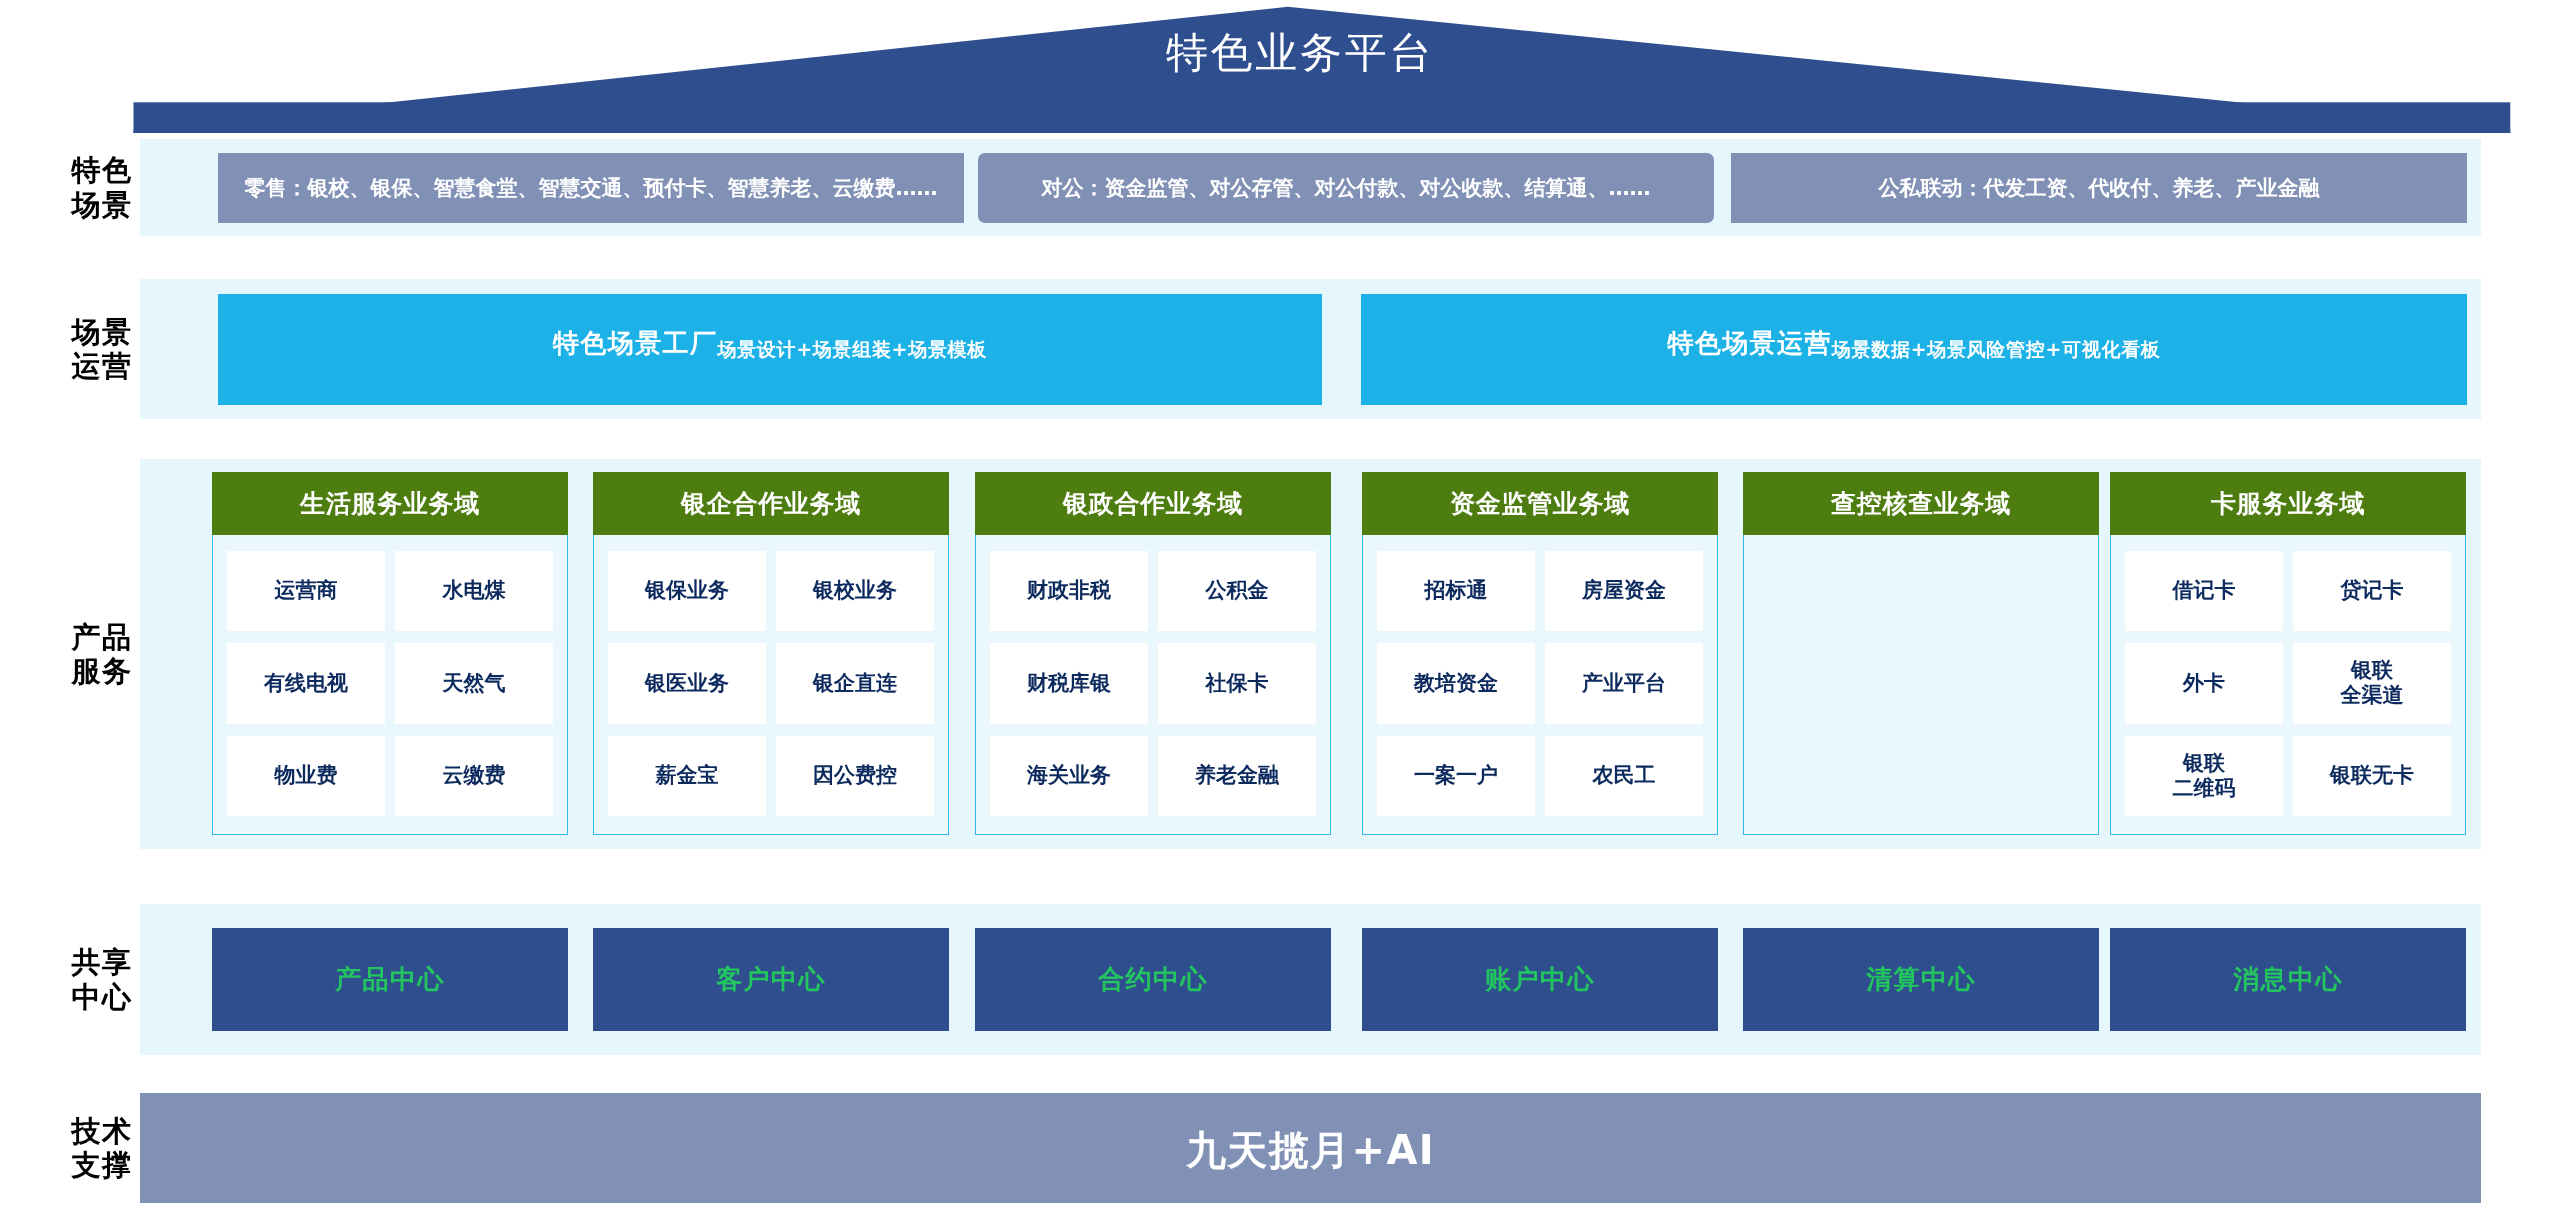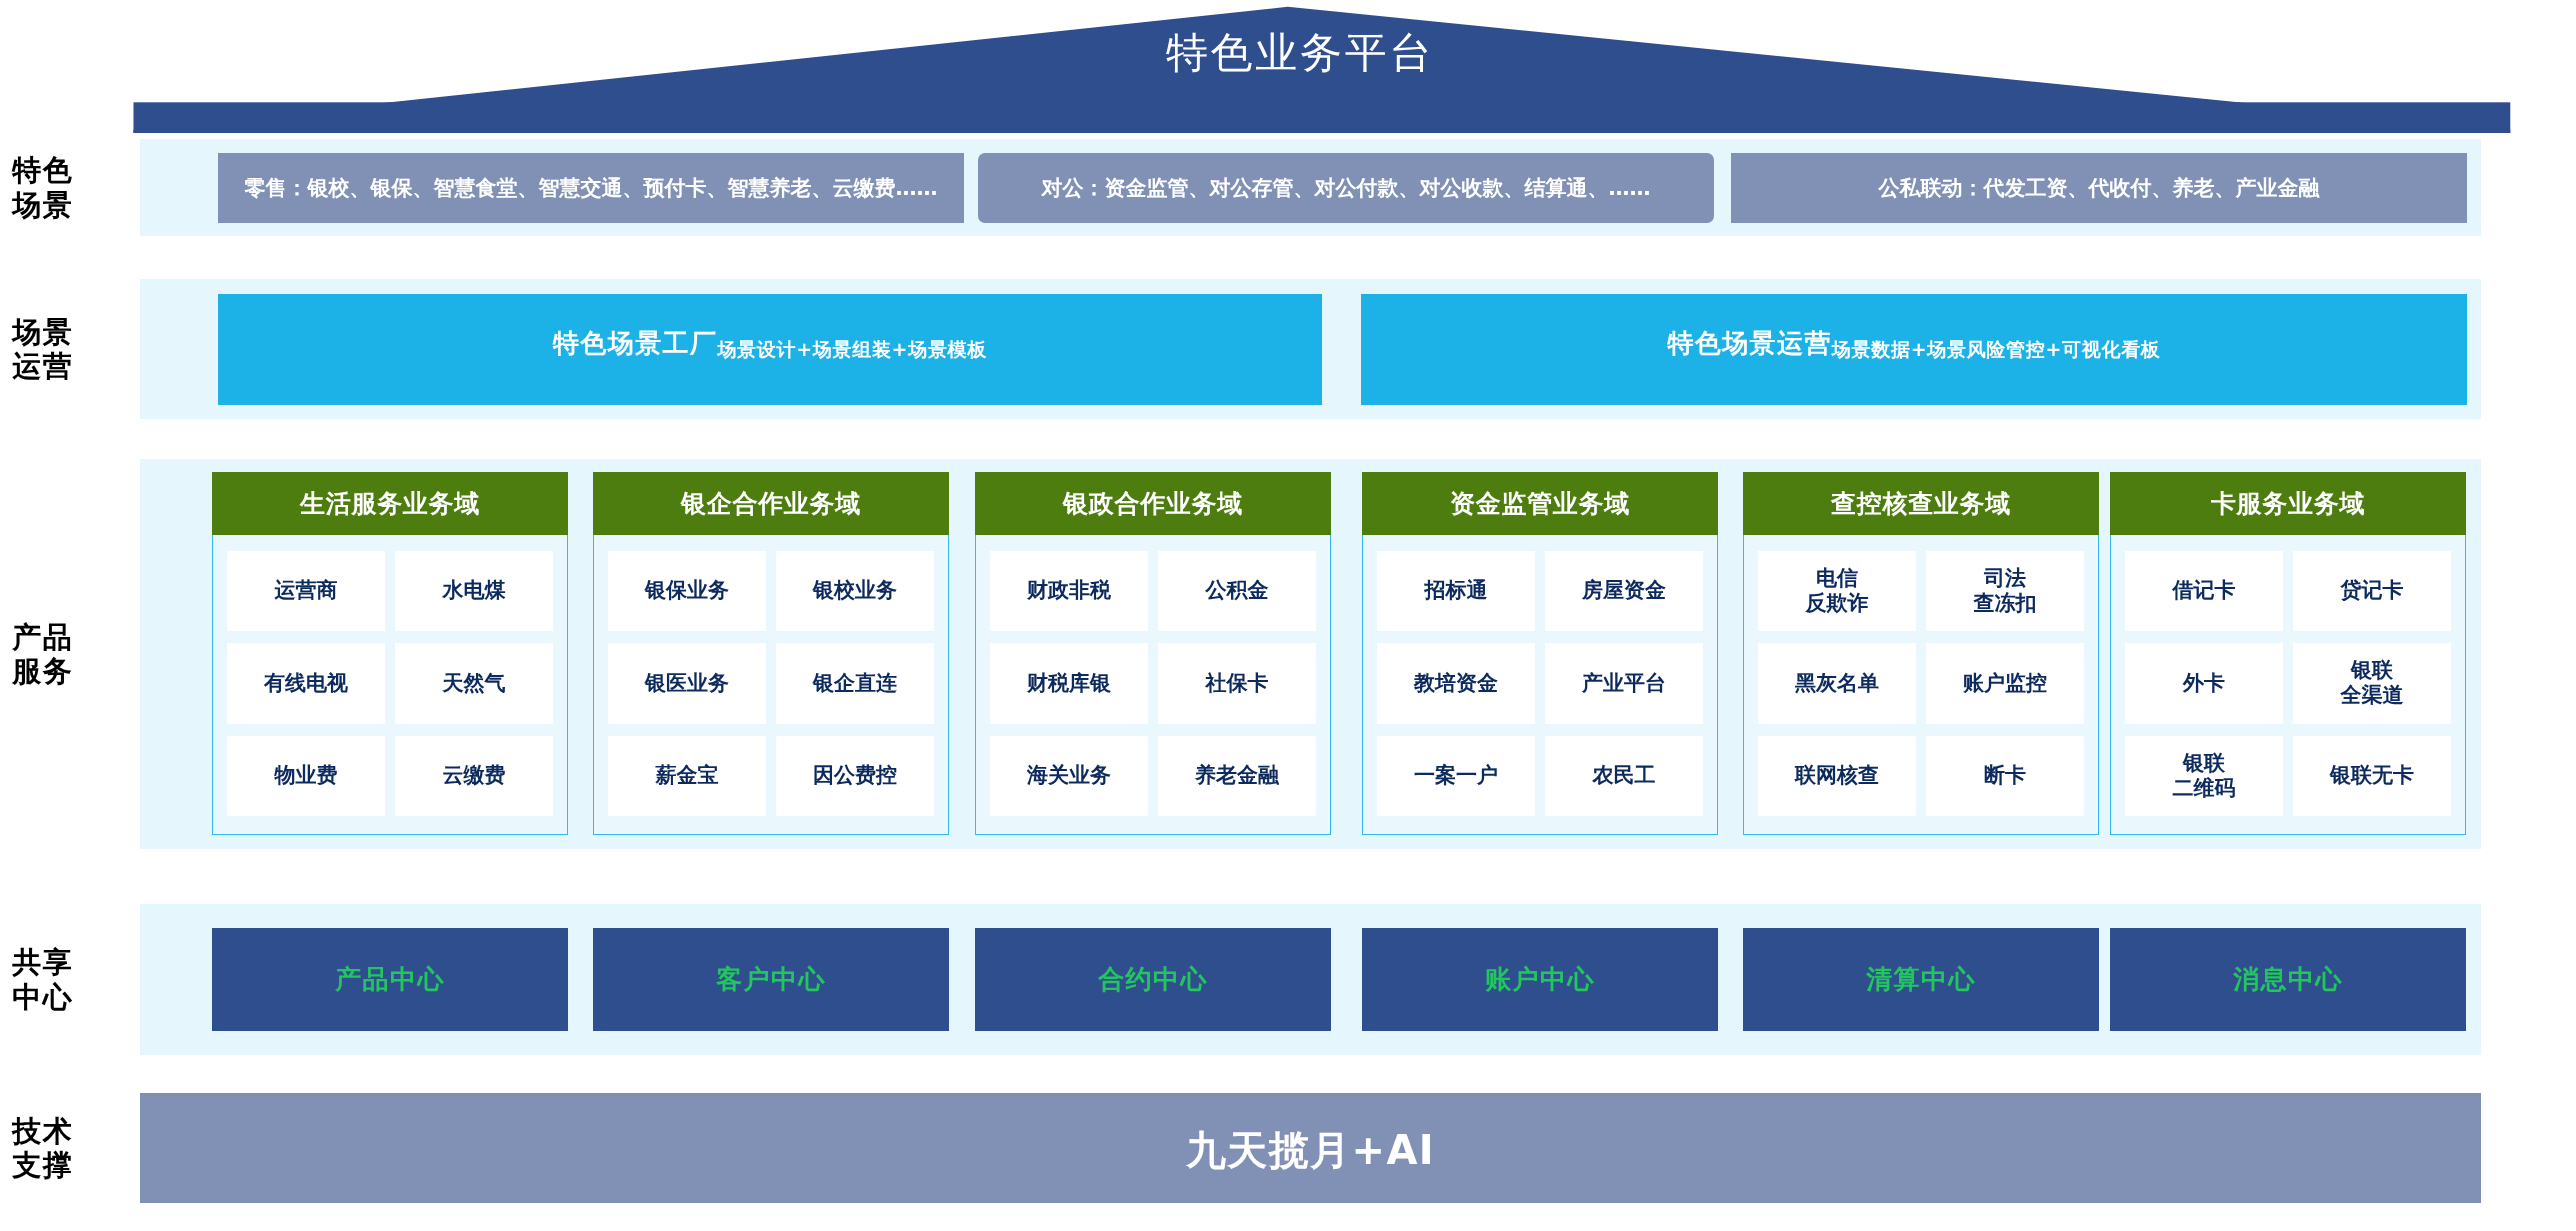--- a/index.html
+++ b/index.html
@@ -17,21 +17,21 @@
   .banner svg{display:block;width:2576px;height:133px;}
   .banner-title{
     position:absolute;left:0;top:31.5px;width:2576px;
     text-align:center;color:#ffffff;font-size:42px;font-weight:normal;
     letter-spacing:2.7px;line-height:1;margin-left:12px;
   }
 
   
   .rowlabel{
     position:absolute;left:12.3px;width:120px;
-    text-align:left;color:#000000;font-weight:bold;
+    text-align:right;color:#000000;font-weight:bold;
     font-size:29px;line-height:1.18;letter-spacing:1.4px;
     display:flex;flex-direction:column;justify-content:center;
   }
   .rowlabel span{display:block;}
 
   
   .band{position:absolute;left:140px;width:2341px;background:#e6f6fd;}
   .band.tech{background:#8190b5;}
 
   
@@ -180,28 +180,20 @@
       <div class="cell">房屋资金</div>
       <div class="cell">教培资金</div>
       <div class="cell">产业平台</div>
       <div class="cell">一案一户</div>
       <div class="cell">农民工</div>
     </div>
   </div>
 
   <div class="card" style="left:1743px;">
     <div class="card-head">查控核查业务域</div>
-    <div class="card-body">
-      <div class="cell">电信<br>反欺诈</div>
-      <div class="cell">司法<br>查冻扣</div>
-      <div class="cell">黑灰名单</div>
-      <div class="cell">账户监控</div>
-      <div class="cell">联网核查</div>
-      <div class="cell">断卡</div>
-    </div>
   </div>
 
   <div class="card" style="left:2110px;">
     <div class="card-head">卡服务业务域</div>
     <div class="card-body">
       <div class="cell">借记卡</div>
       <div class="cell">贷记卡</div>
       <div class="cell">外卡</div>
       <div class="cell">银联<br>全渠道</div>
       <div class="cell">银联<br>二维码</div>

